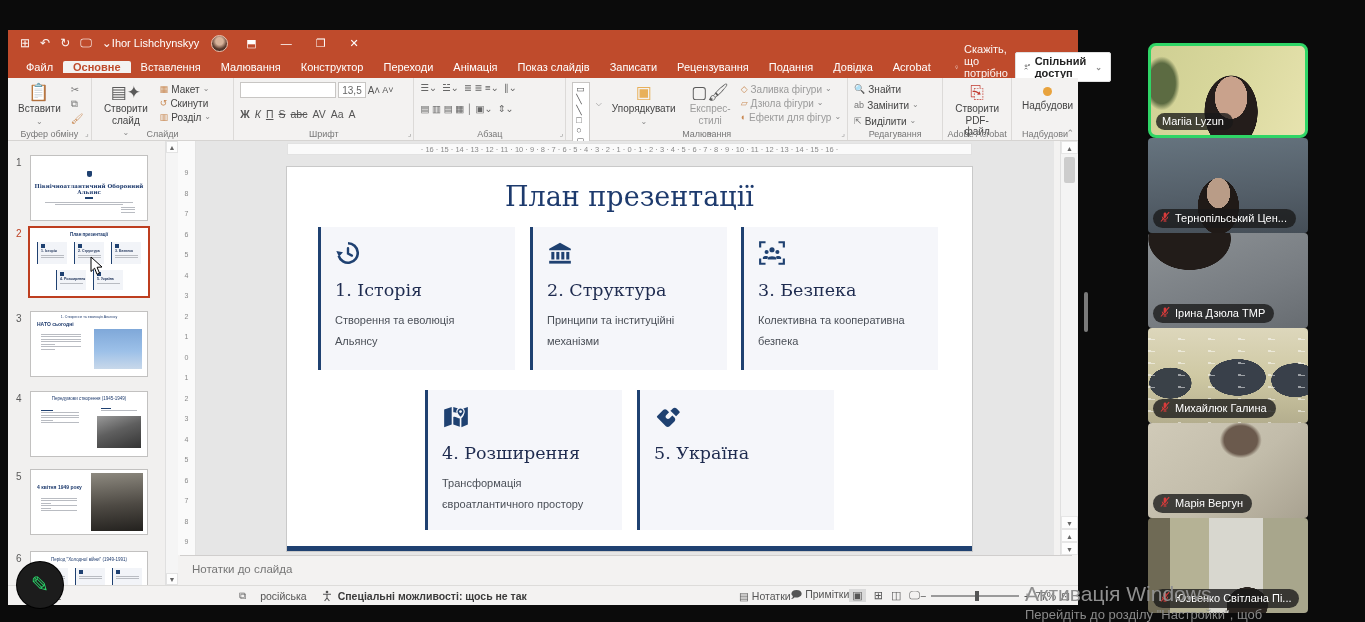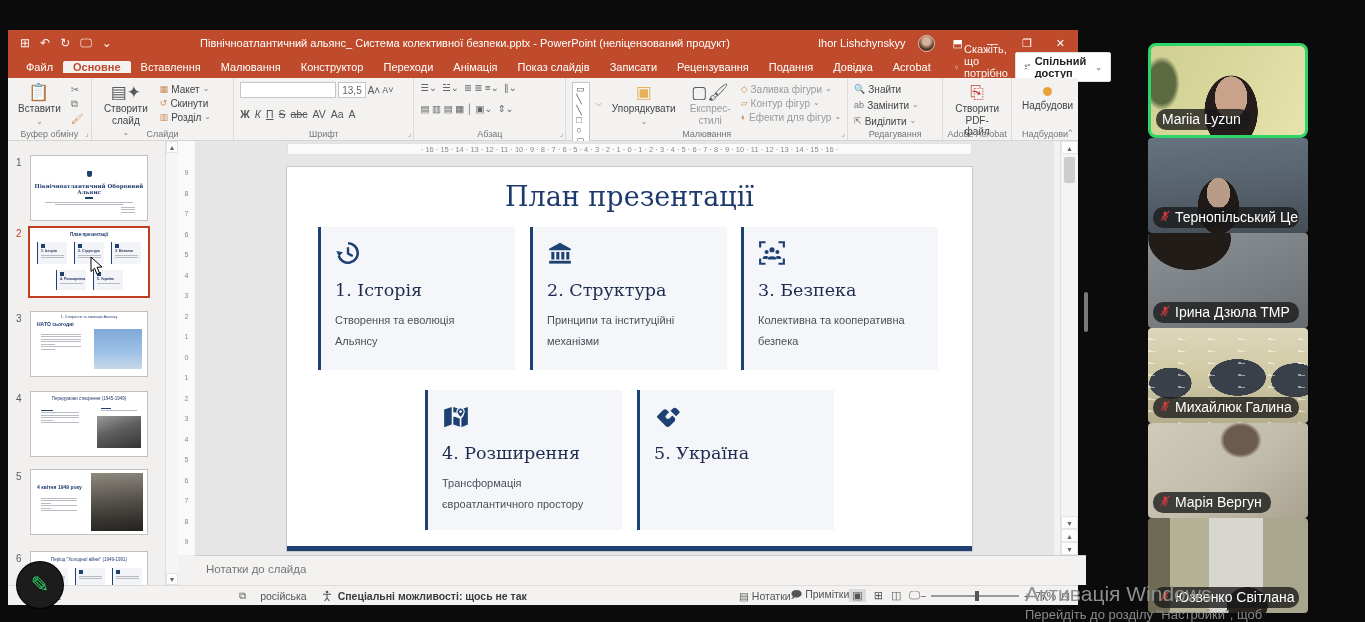--- a/index.html
+++ b/index.html
@@ -83,40 +83,40 @@
                font-family:"DejaVu Serif",serif;font-size:27px;color:#1d3a6d;}
   .card{position:absolute;width:197px;background:#f5f6fa;border-left:3px solid #1f4171;padding:13px 12px 10px 14px;}
   .card.r1{top:60px;height:143px;}
   .card.r2{top:223px;height:140px;}
   .card .cicon{display:block;margin-bottom:10px;}
   .card h3{margin:0 0 10px 0;font-family:"DejaVu Serif",serif;font-weight:normal;font-size:17.5px;color:#1e2b4f;}
   .card p{margin:0;font-size:11px;line-height:21px;color:#4a4f57;}
   .slide-footerbar{position:absolute;left:0;bottom:0;width:100%;height:5px;background:#1f4171;}
 
   
-  .notes{position:absolute;left:186px;top:525px;width:892px;height:30px;background:#f3f2f1;border-top:1px solid #d0cecd;}
+  .notes{position:absolute;left:172px;top:525px;width:892px;height:30px;background:#f3f2f1;border-top:1px solid #d0cecd;}
   .notes span{display:block;padding:7px 0 0 12px;font-size:11.5px;color:#767676;}
   .statusbar{position:absolute;left:0;top:555px;width:100%;height:20px;background:#f3f2f1;border-top:1px solid #dddcda;
              display:flex;align-items:center;font-size:10.5px;color:#555;}
   .st-left{display:flex;align-items:center;gap:0;}
   .st-slide{margin-left:13px;width:200px;white-space:nowrap;overflow:hidden;}
   .st-ico{margin-left:8px;color:#666;font-size:10px;}
   .st-lang{margin-left:14px;}
   .st-acc{margin-left:14px;font-weight:bold;color:#3b3b3b;display:flex;gap:5px;align-items:center;}
   .st-right{margin-left:auto;display:flex;align-items:center;padding-right:8px;}
   .viewbtns{display:flex;gap:8px;font-size:11px;color:#555;}
   .viewbtns .on{background:#dadada;padding:0 3px;}
   .zoomctl{display:flex;align-items:center;gap:5px;}
   .ztrack{position:relative;width:88px;height:2px;background:#9a9a9a;}
   .zthumb{position:absolute;left:50%;top:-4px;width:4px;height:10px;background:#555;}
 
   
   .vtile{position:absolute;left:1148px;width:160px;height:95px;background:#222;border-radius:4px;overflow:hidden;}
   .vtile.active{border:3px solid #2fd566;border-radius:8px;}
-  .vlabel{position:absolute;left:5px;bottom:5px;background:rgba(24,24,24,.78);color:#fff;font-size:14px;
+  .vlabel{position:absolute;left:5px;bottom:5px;background:rgba(24,24,24,.78);color:#fff;font-size:11px;
           padding:2px 9px 3px 6px;border-radius:10px;display:flex;align-items:center;gap:4px;max-width:146px;white-space:nowrap;overflow:hidden;}
 
   
   .fab{position:absolute;left:17px;top:562px;width:46px;height:46px;border-radius:50%;background:#1c1c1c;
        display:flex;align-items:center;justify-content:center;box-shadow:0 0 0 1px #000;}
   .fab span{color:#2ad168;font-size:22px;transform:rotate(0deg);}
   .gap-scroll{position:absolute;left:1084px;top:292px;width:4px;height:40px;background:#7a7a7a;border-radius:2px;}
   .watermark{position:absolute;left:1025px;top:582px;color:#8f8f8f;pointer-events:none;}
   .watermark .w1{font-size:21px;font-weight:300;font-family:"Liberation Sans",sans-serif;}
   .watermark .w2{font-size:13px;margin-top:1px;color:#8a8a8a;}
@@ -130,21 +130,20 @@
   <div class="ppt">
 
     <div class="titlebar">
       <div class="qat">
         <span>⊞</span>
         <span>↶</span>
         <span>↻</span>
         <span>🖵</span>
         <span>⌄</span>
       </div>
-      <div class="tb-title">Північноатлантичний альянс_ Система колективної безпеки.pptx  -  PowerPoint (неліцензований продукт)</div>
       <div class="tb-right">
         <span>Ihor Lishchynskyy</span>
         <span class="avatar"></span>
         <span class="winbtn">⬒</span>
         <span class="winbtn">—</span>
         <span class="winbtn">❐</span>
         <span class="winbtn">✕</span>
       </div>
     </div>
 
@@ -268,21 +267,21 @@
             <span class="chev">⌄</span>
         </div>
         <div class="smallcol" style="color:#9a9a9a">
           <div class="smallitem">
               <span class="sicon">◇</span>
               <span>Заливка фігури</span>
               <span class="chev">⌄</span>
             </div>
           <div class="smallitem">
               <span class="sicon">▱</span>
-              <span>Контур фігур</span>
+              <span>Дзюла фігури</span>
               <span class="chev">⌄</span>
             </div>
           <div class="smallitem">
               <span class="sicon">◐</span>
               <span>Ефекти для фігур</span>
               <span class="chev">⌄</span>
             </div>
         </div>
         <span class="gname">Малювання</span>
         <span class="launcher">⌟</span>

